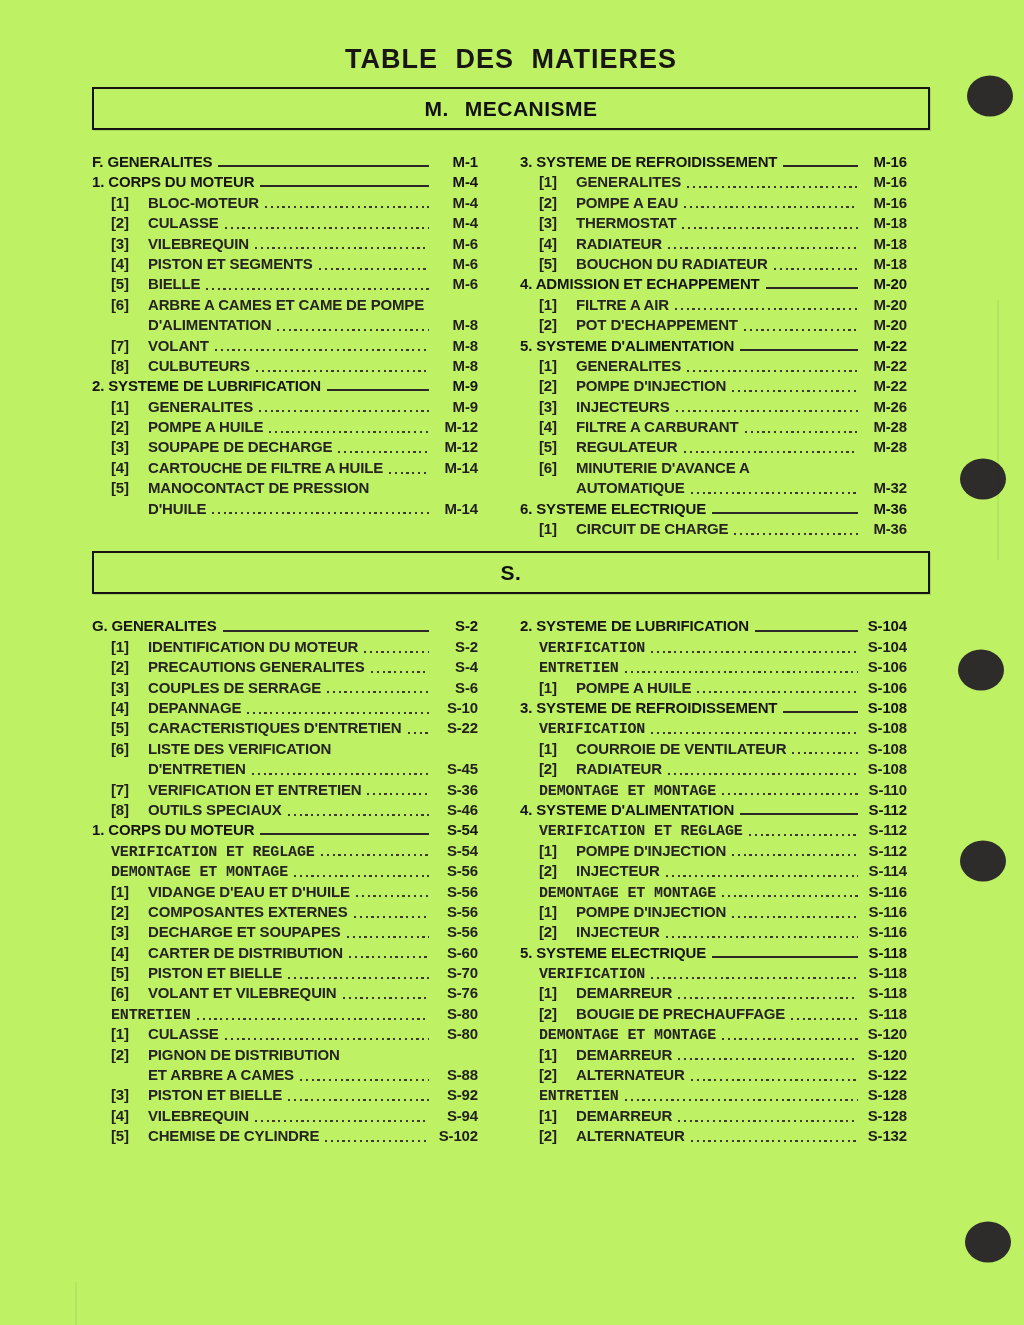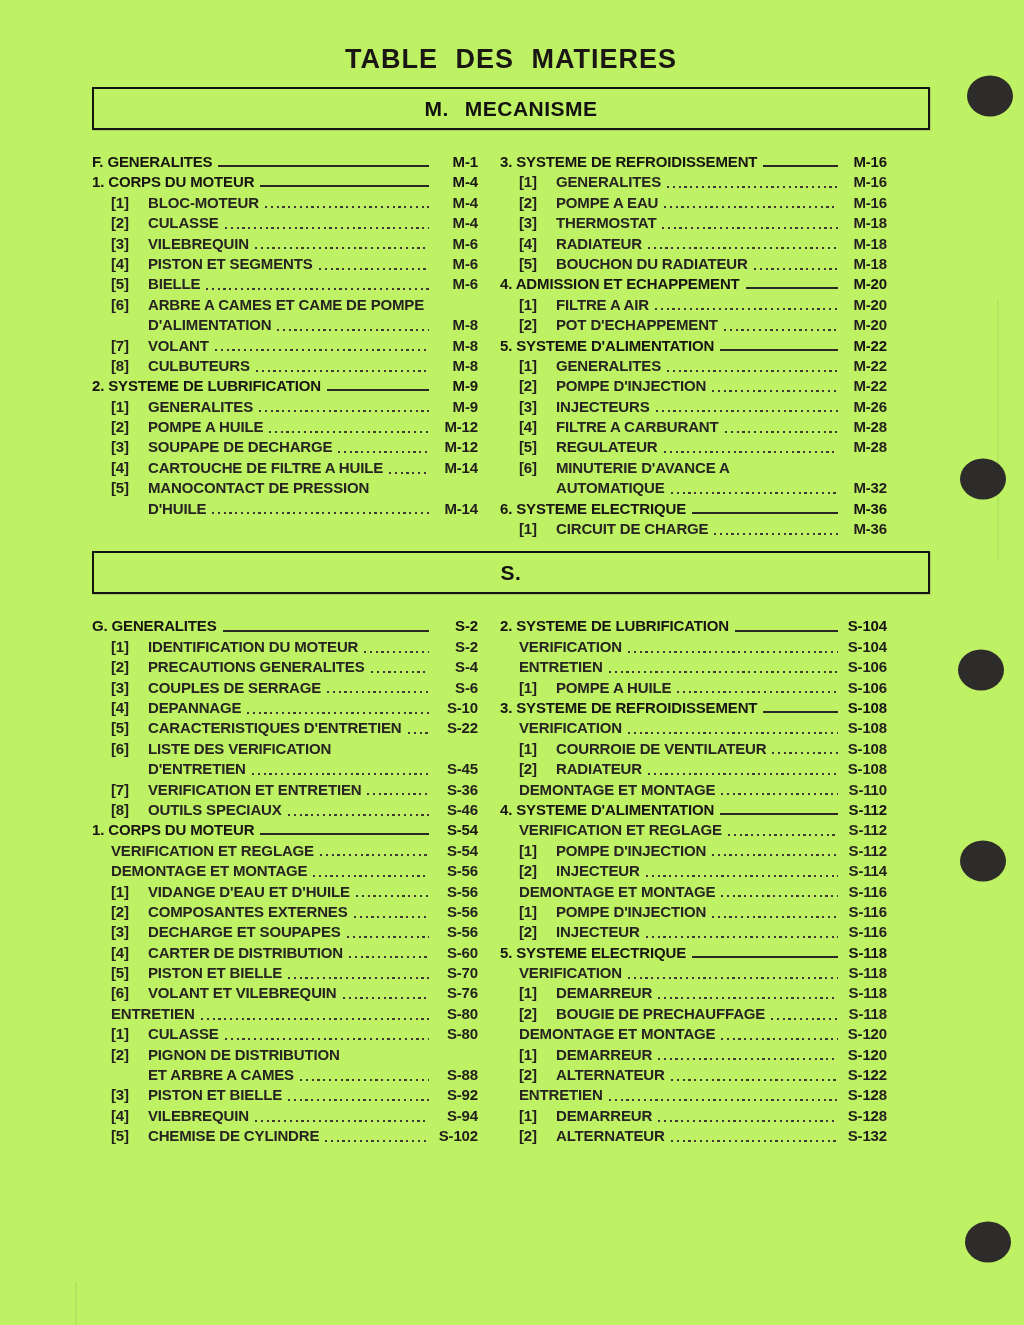--- a/index.html
+++ b/index.html
@@ -12,21 +12,21 @@
   .title{
     text-align:center;font-size:27px;line-height:30px;font-weight:bold;
     letter-spacing:1px;word-spacing:9px;color:#191613;
   }
   
   .row{display:flex;align-items:baseline;height:20.4px;font-size:15px;letter-spacing:-0.15px;white-space:nowrap;}
   .row .num{flex:0 0 37px;margin-left:19px;font-weight:600;}
   .row .lbl{font-weight:600;color:#262321;}
   .row.h .lbl{font-weight:bold;color:#171412;}
   .row.c .lbl{margin-left:56px;}
-  .row.p .lbl{margin-left:19px;}
+  .row.p .lbl{margin-left:19px;font-family:Liberation Mono, monospace;}
   .lead{flex:1 1 auto;align-self:stretch;margin:0 5px 0 6px;}
   .lead.dot{
     background-image:repeating-linear-gradient(to right,#3d3833 0 2.2px,transparent 2.2px 5.8px);
     background-size:100% 2.2px;background-repeat:no-repeat;background-position:0 calc(100% - 5.5px);
   }
   .lead.solid{
     background-image:linear-gradient(#2b2826,#2b2826);
     background-size:100% 2.3px;background-repeat:no-repeat;background-position:0 calc(100% - 6px);
   }
   .pg{min-width:44px;text-align:right;font-weight:600;}
@@ -38,21 +38,21 @@
   .toplist .pg{min-width:16px;font-weight:bold;color:#171412;}
   
   .secbox{
     margin-top:13px;height:39px;border:2.5px solid #151311;
     display:flex;align-items:center;justify-content:center;gap:16px;
     font-weight:bold;font-size:21px;letter-spacing:0.5px;color:#131110;
     box-shadow:1px 1px 0 rgba(0,0,0,0.12);
   }
   .secbox.s{margin-top:11px;}
   
-  .cols{display:flex;gap:22px;margin-top:23px;}
+  .cols{display:flex;gap:42px;margin-top:23px;}
   .cols.s{margin-top:23px;align-items:center;}
   .col{width:386px;}
   .col.right{width:387px;}
   
   .hole{position:absolute;width:46px;height:41px;background:#2e2c2a;border-radius:50%;transform:translate(-50%,-50%);}
   .hole:nth-of-type(1){left:990px;top:96px;}
   .hole:nth-of-type(2){left:983px;top:479px;}
   .hole:nth-of-type(3){left:981px;top:670px;}
   .hole:nth-of-type(4){left:983px;top:861px;}
   .hole:nth-of-type(5){left:988px;top:1242px;}

